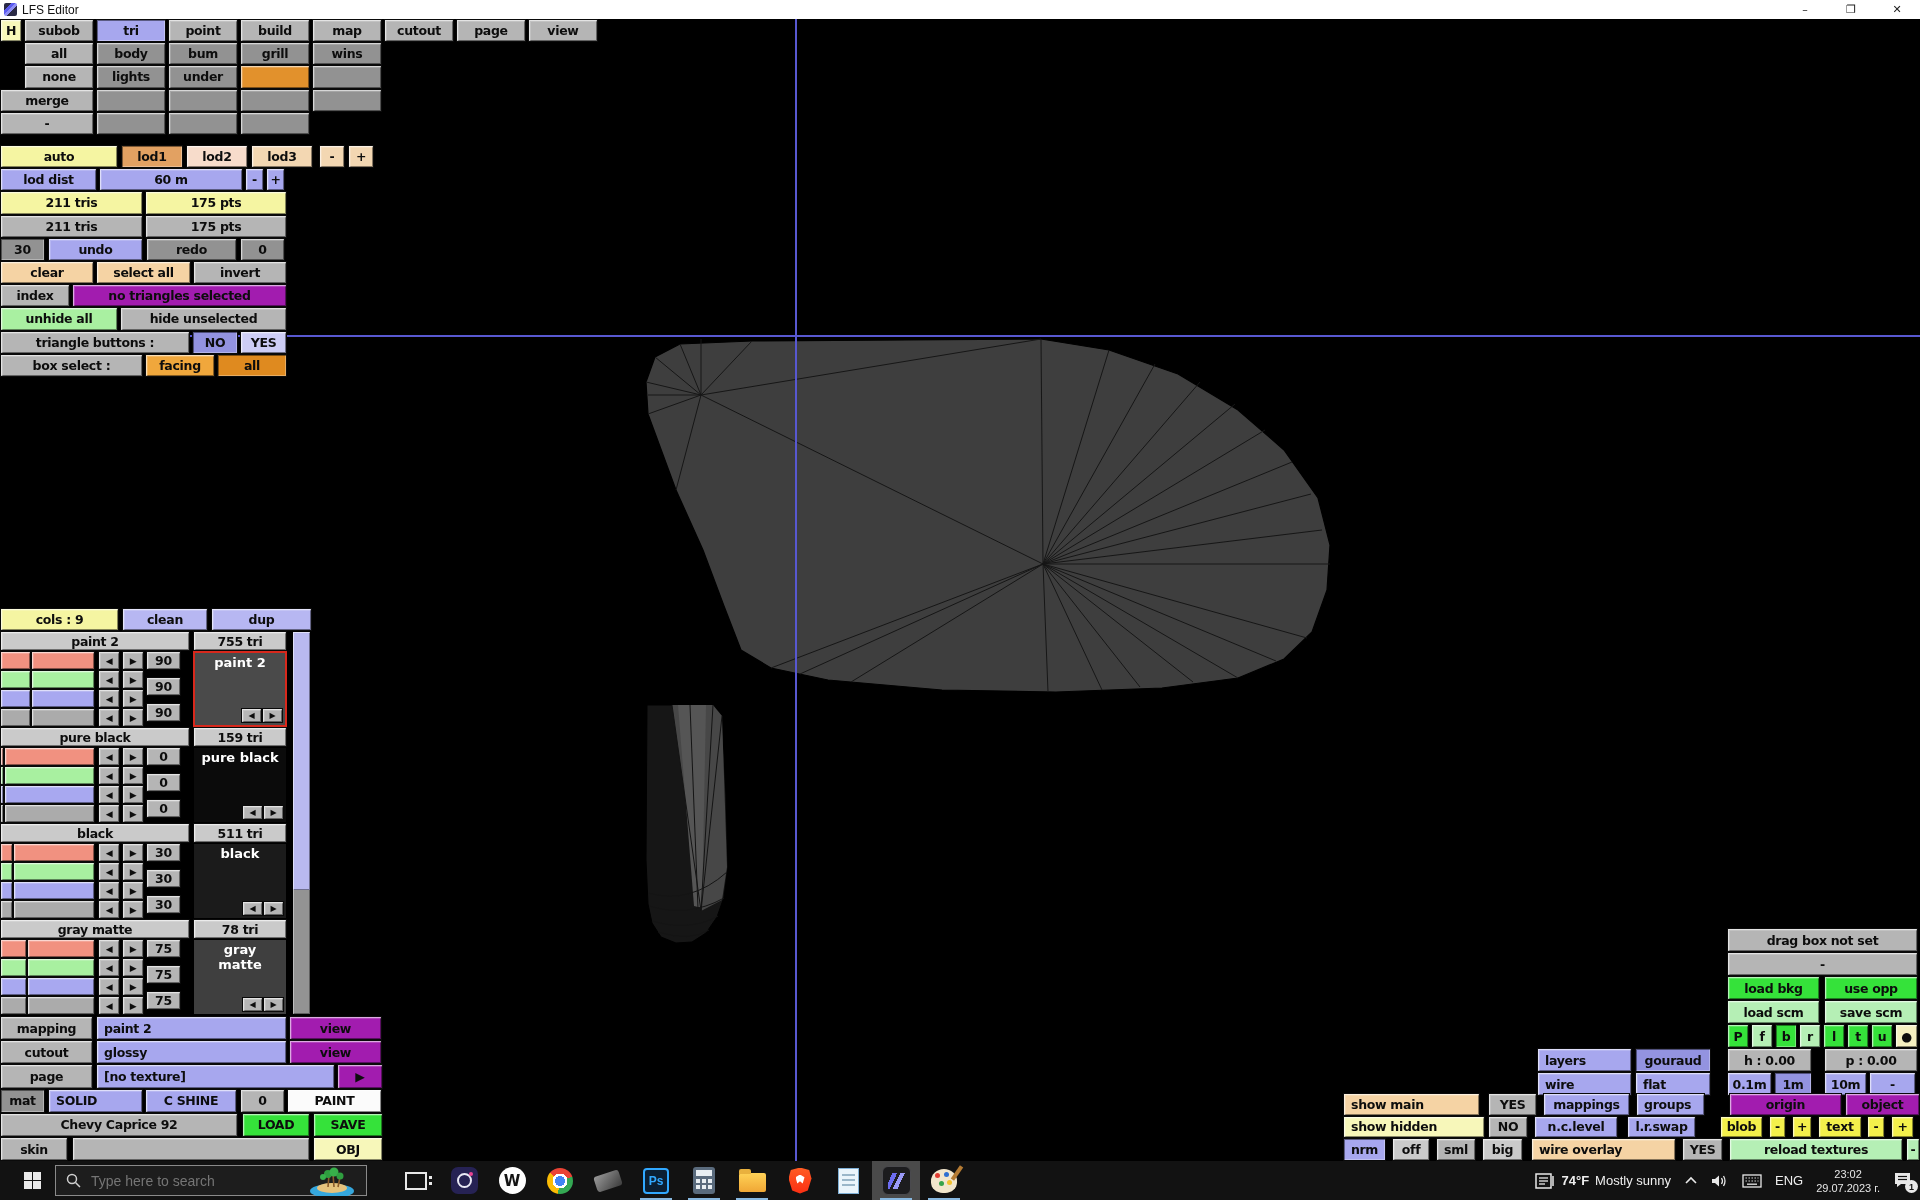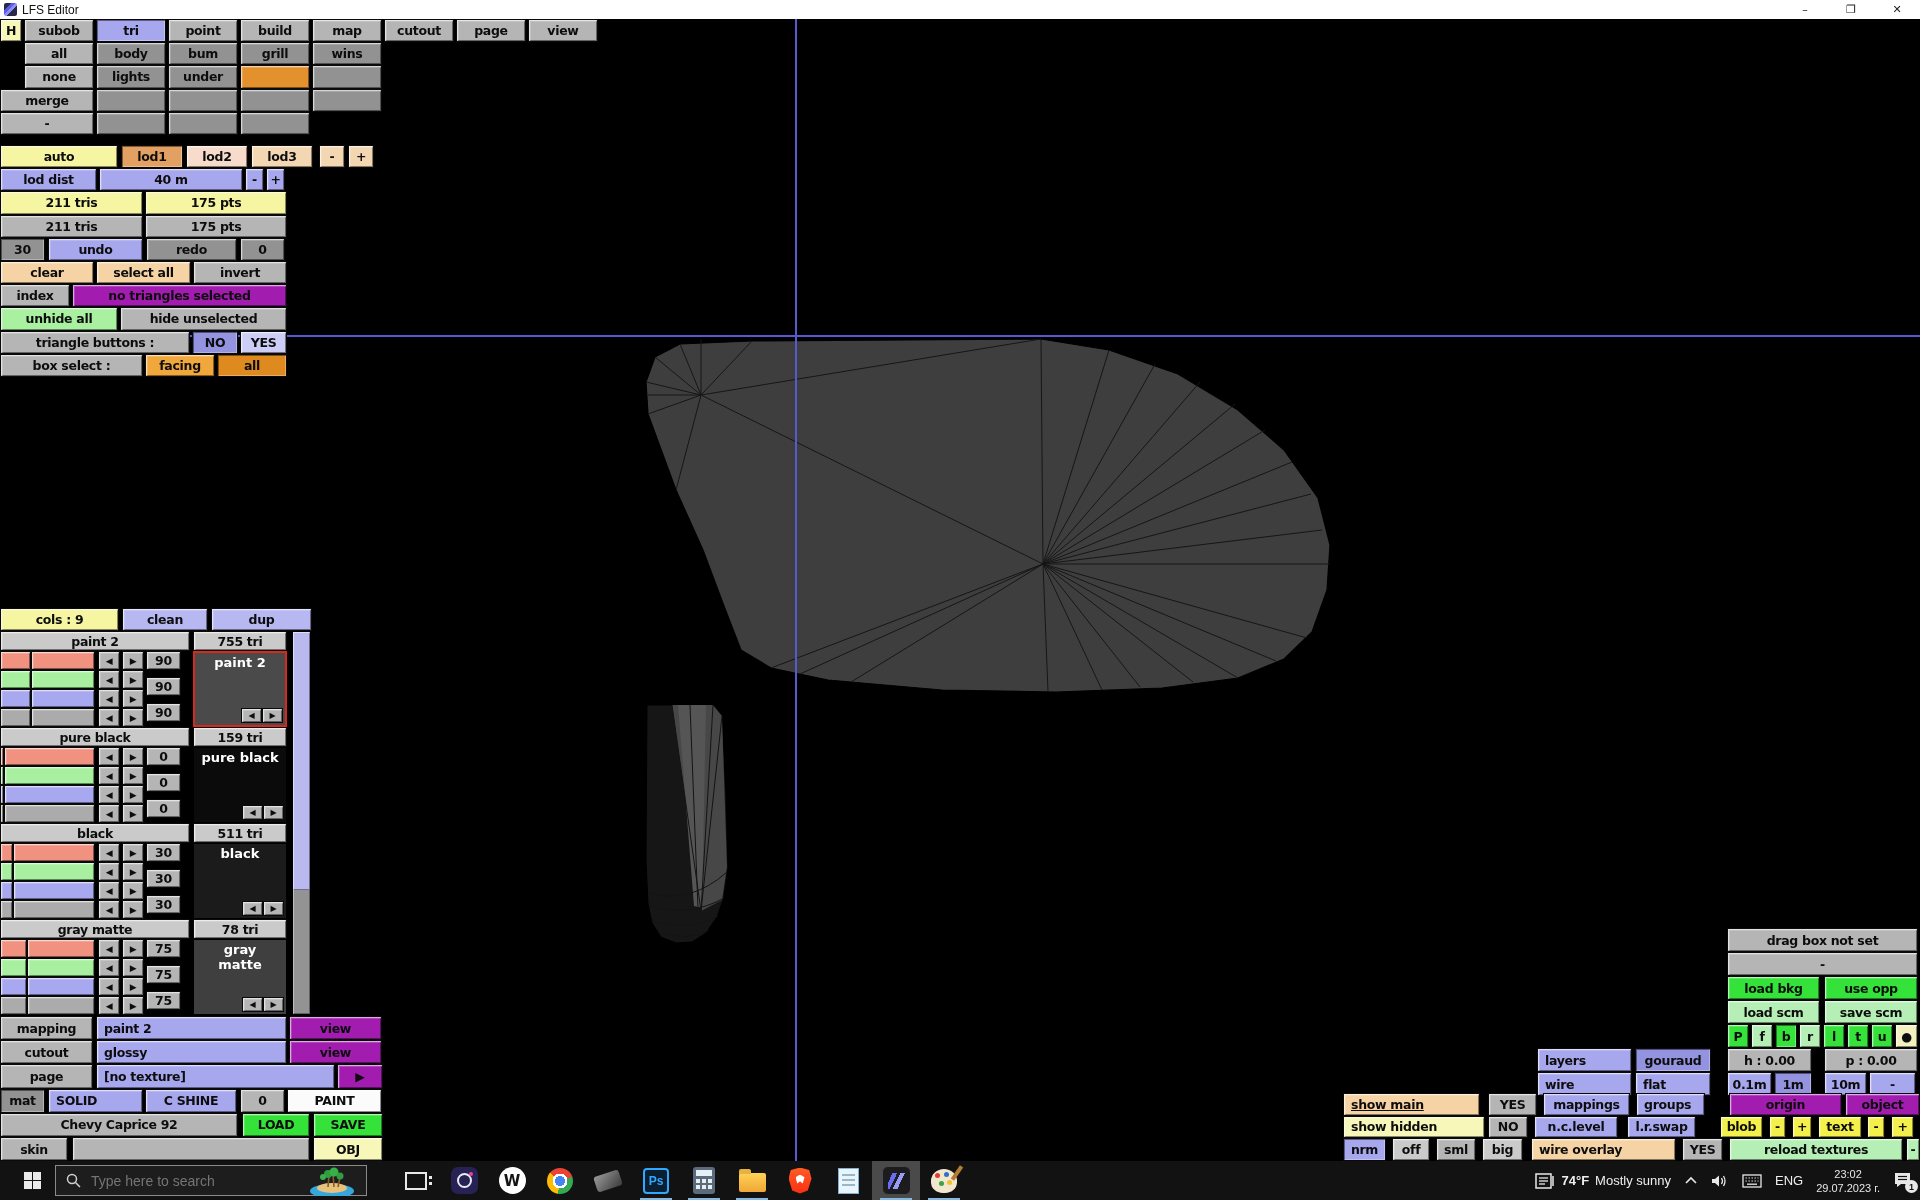--- a/index.html
+++ b/index.html
@@ -260,21 +260,21 @@
       <div class="sp" style="width: 3px;"></div>
       <div class="btn c-paletan" style="width: 62px;">lod3</div>
       <div class="sp" style="width: 6px;"></div>
       <div class="btn c-paletan" style="width: 26px;">-</div>
       <div class="sp" style="width: 3px;"></div>
       <div class="btn c-paletan" style="width: 26px;">+</div>
     </div>
     <div class="grow" style="top: 168.2px; height: 23.2px; text-align: right;">
       <div class="btn c-lav" style="width: 97px;">lod dist</div>
       <div class="sp" style="width: 2px;"></div>
-      <div class="btn c-lav" style="width: 144px;">40 m</div>
+      <div class="btn c-lav" style="width: 144px;">60 m</div>
       <div class="sp" style="width: 2px;"></div>
       <div class="btn c-lav" style="width: 19px;">-</div>
       <div class="sp" style="width: 2px;"></div>
       <div class="btn c-lav" style="width: 19px;">+</div>
     </div>
     <div class="grow" style="top: 191.4px; height: 23.2px;">
       <div class="btn c-yellow" style="width: 143px;">211 tris</div>
       <div class="sp" style="width: 2px;"></div>
       <div class="btn c-yellow" style="width: 142px;">175 pts</div>
     </div>
@@ -435,21 +435,21 @@
       <div class="sp" style="width: 2px;"></div>
       <div class="btn c-lavsel sel" style="width: 38px;">1m</div>
       <div class="sp" style="width: 12px;"></div>
       <div class="btn c-lav" style="width: 43px;">10m</div>
       <div class="sp" style="width: 2px;"></div>
       <div class="btn c-lav" style="width: 47px;">-</div>
     </div>
   </div>
 <div class="grid" style="left: 1343px;">
     <div class="grow" style="top: 1093px; height: 22.6px;">
-      <div class="btn c-tan al" style="width: 137px; text-decoration: underline;">show main</div>
+      <div class="btn c-tan al" style="width: 137px;">show main</div>
       <div class="sp" style="width: 8px;"></div>
       <div class="btn c-gray" style="width: 49px;">YES</div>
       <div class="sp" style="width: 6px;"></div>
       <div class="btn c-lav" style="width: 87px;">mappings</div>
       <div class="sp" style="width: 6px;"></div>
       <div class="btn c-lav al" style="width: 69px;">groups</div>
       <div class="sp" style="width: 24px;"></div>
       <div class="btn c-cyan" style="width: 113px;">origin</div>
       <div class="sp" style="width: 3px;"></div>
       <div class="btn c-cyan" style="width: 75px;">object</div>

